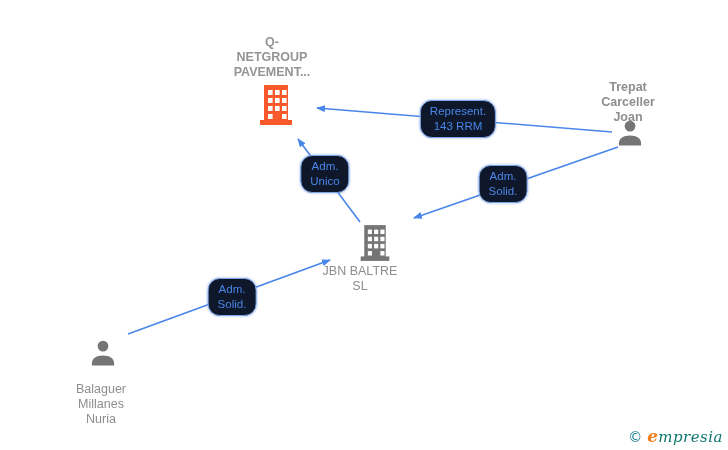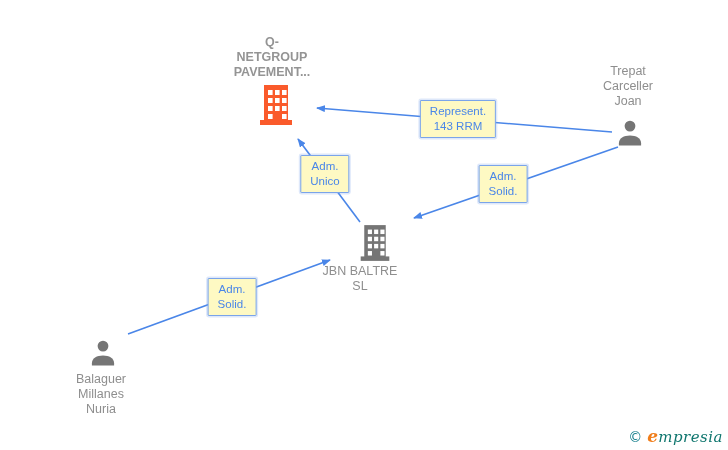--- a/index.html
+++ b/index.html
@@ -14,21 +14,21 @@
   .node{position:absolute;text-align:center;cursor:pointer;}
   .node-label{
     color:#8e8e8e;font-size:12.5px;line-height:15px;white-space:pre-line;
     text-align:center;position:absolute;
   }
   .node-label.bold{font-weight:700;color:#949494;}
   .icon-holder{position:absolute;}
 
   .edge-label{
     position:absolute;transform:translate(-50%,-50%);
-    background:#fef9c3;border:1.5px solid #7aa4ea;border-radius:1px;
+    background:#0f172a;border:1.5px solid #7aa4ea;border-radius:12px;
     color:#4a86e8;font-size:11.5px;line-height:15px;padding:3px 9px;
     text-align:center;white-space:pre-line;
     box-shadow:0 0 0 1.5px rgba(122,164,234,0.25);
   }
 
   .logo{
     position:absolute;right:5px;bottom:4px;display:flex;align-items:baseline;
     font-family:"DejaVu Serif","Liberation Serif",serif;font-style:italic;
     cursor:pointer;user-select:none;
   }
@@ -72,21 +72,21 @@
             <rect x="18" y="22" width="4.6" height="5"></rect>
             <rect x="25" y="22" width="4.6" height="5"></rect>
           <rect x="11" y="30" width="4.6" height="5"></rect>
             <rect x="25" y="30" width="4.6" height="5"></rect>
         </g>
       </svg>
     </div>
   </div>
 
   <div class="node">
-    <div class="node-label" style="left:578px;top:64px;width:100px;">Trepat
+    <div class="node-label" style="left:578px;top:80px;width:100px;font-weight:bold;">Trepat
 Carceller
 Joan</div>
     <div class="icon-holder" style="left:611px;top:115px;">
       <svg width="38" height="36" viewBox="0 0 24 24" style="color:#757575;">
         <circle cx="12" cy="7.4" r="3.6" fill="currentColor"></circle>
         <path d="M4.6 20.4v-1.5c0-3.4 3.3-5.2 7.4-5.2s7.4 1.8 7.4 5.2v1.5z" fill="currentColor"></path>
       </svg>
     </div>
   </div>
 
@@ -114,21 +114,21 @@
 SL</div>
   </div>
 
   <div class="node">
     <div class="icon-holder" style="left:84px;top:335px;">
       <svg width="38" height="36" viewBox="0 0 24 24" style="color:#757575;">
         <circle cx="12" cy="7.4" r="3.6" fill="currentColor"></circle>
         <path d="M4.6 20.4v-1.5c0-3.4 3.3-5.2 7.4-5.2s7.4 1.8 7.4 5.2v1.5z" fill="currentColor"></path>
       </svg>
     </div>
-    <div class="node-label" style="left:46px;top:372px;width:110px;">Balaguer
+    <div class="node-label" style="left:46px;top:382px;width:110px;">Balaguer
 Millanes
 Nuria</div>
   </div>
 
   <div class="edge-label" style="left:458px;top:119px;">Represent.
 143 RRM</div>
   <div class="edge-label" style="left:325px;top:174px;">Adm.
 Unico</div>
   <div class="edge-label" style="left:503px;top:184px;">Adm.
 Solid.</div>

